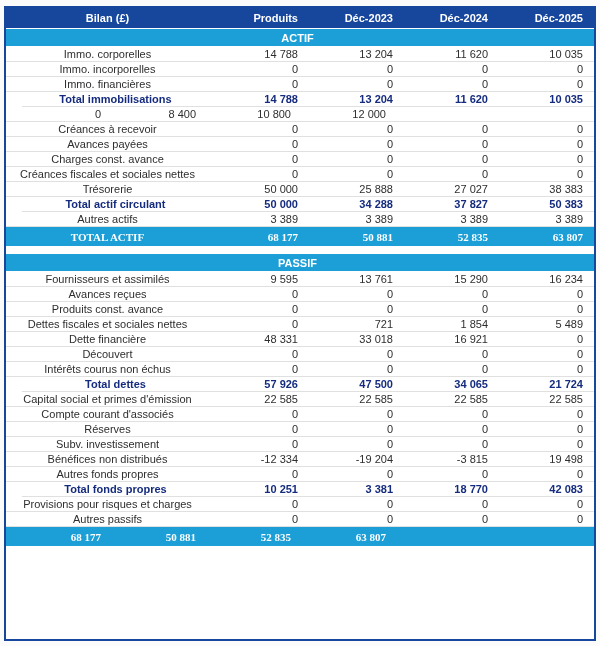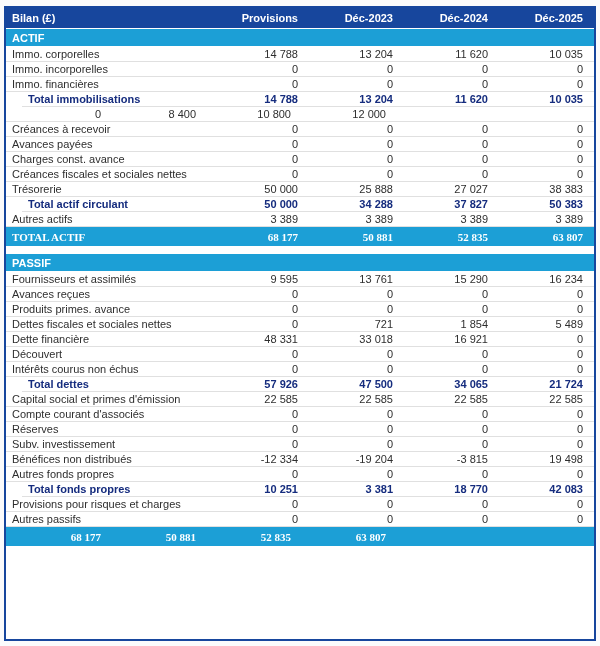--- a/index.html
+++ b/index.html
@@ -14,39 +14,39 @@
   *{margin:0;padding:0;}
   html,body{width:600px;height:646px;background:var(--page-bg);
     font-family:"Liberation Sans", sans-serif;overflow:hidden;}
   .bilan-table{
     position:absolute;left:4px;top:6px;width:592px;height:635px;
     box-sizing:border-box;border:2px solid var(--navy);
     background:#fff;display:flex;flex-direction:column;
   }
   .row{display:flex;align-items:center;box-sizing:border-box;
     font-size:11px;padding-right:11px;flex:none;}
-  .cell-label{flex:1;padding-left:6px;white-space:nowrap;overflow:hidden;}
+  .cell-label{flex:1;padding-left:6px;white-space:nowrap;overflow:hidden;text-align:center;}
   .cell-num{width:95px;text-align:right;white-space:nowrap;}
   .header-row{height:21px;background:var(--navy);color:#fff;font-weight:700;
     border-bottom:1px solid #fff;}
   .section-row{height:18px;background:var(--cyan);color:#fff;font-weight:700;
     border-bottom:1px solid #fff;}
   .data-row{height:15px;background:#fff;color:var(--body-text);
     border-bottom:1px solid var(--separator);}
   .data-row.emphasis{font-weight:700;color:var(--subtotal);margin-left:16px;}
   .total-row{height:19px;background:var(--cyan);color:#fff;font-weight:700;font-family:Liberation Serif, serif;}
   .section-gap{height:8px;background:#fff;flex:none;}
 </style>
 </head>
 <body>
 
 <div class="bilan-table" id="bilan-table">
     <div class="row header-row">
       <div class="cell-label">Bilan (£)</div>
-      <div class="cell-num">Provisions</div>
+      <div class="cell-num">Produits</div>
       <div class="cell-num">Déc-2023</div>
       <div class="cell-num">Déc-2024</div>
       <div class="cell-num">Déc-2025</div>
     </div>
     <div class="row section-row">
       <div class="cell-label">ACTIF</div>
     </div>
     <div class="row data-row">
       <div class="cell-label">Immo. corporelles</div>
       <div class="cell-num">14&nbsp;788</div>
@@ -149,21 +149,21 @@
       <div class="cell-num">16&nbsp;234</div>
     </div>
     <div class="row data-row">
       <div class="cell-label">Avances reçues</div>
       <div class="cell-num">0</div>
       <div class="cell-num">0</div>
       <div class="cell-num">0</div>
       <div class="cell-num">0</div>
     </div>
     <div class="row data-row">
-      <div class="cell-label">Produits primes. avance</div>
+      <div class="cell-label">Produits const. avance</div>
       <div class="cell-num">0</div>
       <div class="cell-num">0</div>
       <div class="cell-num">0</div>
       <div class="cell-num">0</div>
     </div>
     <div class="row data-row">
       <div class="cell-label">Dettes fiscales et sociales nettes</div>
       <div class="cell-num">0</div>
       <div class="cell-num">721</div>
       <div class="cell-num">1&nbsp;854</div>

